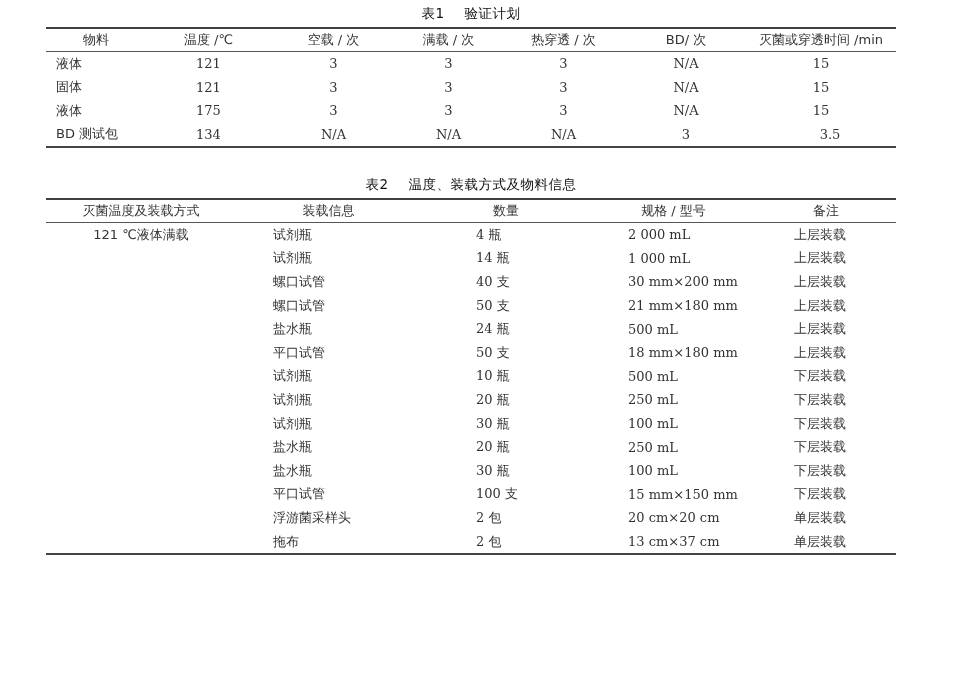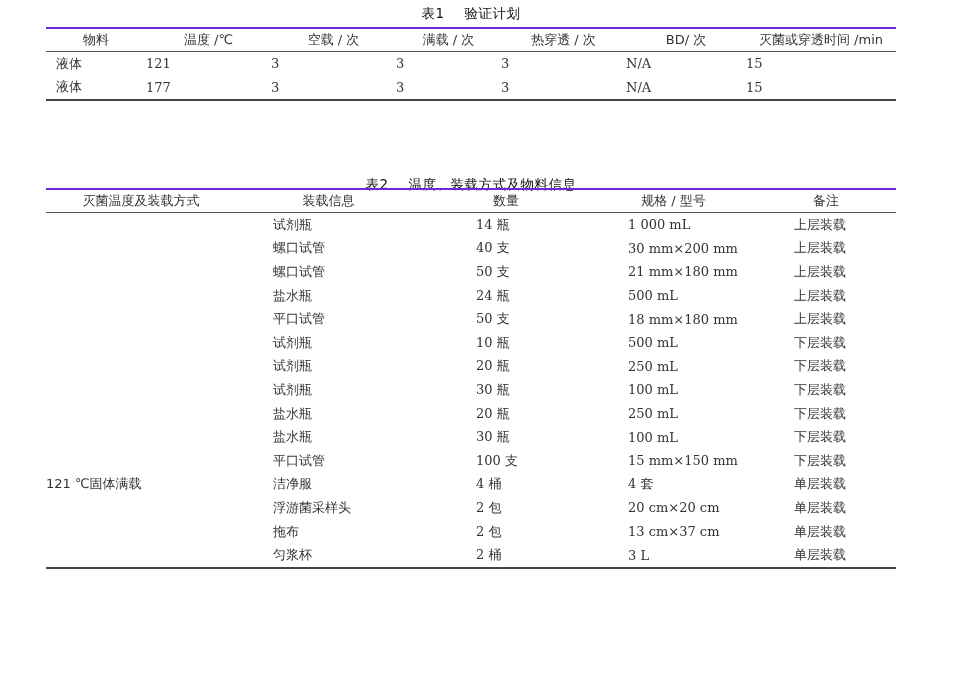--- a/index.html
+++ b/index.html
@@ -11,30 +11,30 @@
   .caption {
     position: absolute; left: 46px; width: 850px; text-align: center;
     font-family: "DejaVu Sans", "Liberation Sans", sans-serif;
     font-size: 13.5px; color: #111; letter-spacing: 0.5px;
   }
   .caption .num { margin-right: 20px; }
   table {
     position: absolute; left: 46px; width: 850px;
     border-collapse: collapse; table-layout: fixed;
   }
-  table thead tr { border-top: 2px solid #6d28d9; border-bottom: 1.5px solid #555; }
+  table thead tr { border-top: 2px solid #404040; border-bottom: 1.5px solid #555; }
   table tbody { border-bottom: 2px solid #444; }
   th {
     font-weight: normal; font-family: "DejaVu Sans", "Liberation Sans", sans-serif;
     font-size: 13px; color: #333; height: 22px; padding: 0; text-align: center;
   }
   td { height: 23.6px; padding: 0; font-size: 13px; color: #333; white-space: nowrap; }
   .t1 td { height: 23.5px; }
   .zh { font-family: "DejaVu Sans", "Liberation Sans", sans-serif; }
-  .c { text-align: left; }
+  .c { text-align: center; }
   .l { text-align: left; }
 </style>
 </head>
 <body>
 
 <div class="caption" style="top:5px;">
   <span class="num">表1</span><span>验证计划</span>
 </div>
 
 <table class="t1" style="top:27px;">
@@ -62,54 +62,79 @@
     <tr>
       <td class="l zh" style="padding-left:10px">液体</td>
       <td class="c">121</td>
       <td class="c">3</td>
       <td class="c">3</td>
       <td class="c">3</td>
       <td class="c">N/A</td>
       <td class="c">15</td>
     </tr>
     <tr>
+      <td class="l zh" style="padding-left:10px">固体</td>
+      <td class="c">121</td>
+      <td class="c">3</td>
+      <td class="c">3</td>
+      <td class="c">3</td>
+      <td class="c">N/A</td>
+      <td class="c">15</td>
+    </tr>
+    <tr>
       <td class="l zh" style="padding-left:10px">液体</td>
-      <td class="c">177</td>
+      <td class="c">175</td>
       <td class="c">3</td>
       <td class="c">3</td>
       <td class="c">3</td>
       <td class="c">N/A</td>
       <td class="c">15</td>
+    </tr>
+    <tr>
+      <td class="l zh" style="padding-left:10px">BD 测试包</td>
+      <td class="c">134</td>
+      <td class="c">N/A</td>
+      <td class="c">N/A</td>
+      <td class="c">N/A</td>
+      <td class="c">3</td>
+      <td class="c" style="padding-left:18px">3.5</td>
     </tr>
   </tbody>
 </table>
 
 <div class="caption" style="top:176px;text-align:center;">
   <span class="num">表2</span><span>温度、装载方式及物料信息</span>
 </div>
 
-<table class="t2" style="top:188px;">
+<table class="t2" style="top:198px;">
   <colgroup>
     <col style="width:190px">
       <col style="width:185px">
       <col style="width:170px">
       <col style="width:165px">
       <col style="width:140px">
   </colgroup>
   <thead>
     <tr>
       <th>灭菌温度及装载方式</th>
       <th>装载信息</th>
       <th>数量</th>
       <th>规格 / 型号</th>
       <th>备注</th>
     </tr>
   </thead>
   <tbody id="t2body">
     <tr>
+        <td class="c zh">121 ℃液体满载</td>
+        <td class="l zh" style="padding-left:37px">试剂瓶</td>
+        <td class="l" style="padding-left:55px">4 瓶</td>
+        <td class="l" style="padding-left:37px">2 000 mL</td>
+        <td class="l zh" style="padding-left:38px">上层装载</td>
+      </tr>
+    <tr>
         <td class="c zh"></td>
         <td class="l zh" style="padding-left:37px">试剂瓶</td>
         <td class="l" style="padding-left:55px">14 瓶</td>
         <td class="l" style="padding-left:37px">1 000 mL</td>
         <td class="l zh" style="padding-left:38px">上层装载</td>
       </tr>
     <tr>
         <td class="c zh"></td>
         <td class="l zh" style="padding-left:37px">螺口试管</td>
         <td class="l" style="padding-left:55px">40 支</td>
@@ -171,43 +196,29 @@
         <td class="l" style="padding-left:55px">30 瓶</td>
         <td class="l" style="padding-left:37px">100 mL</td>
         <td class="l zh" style="padding-left:38px">下层装载</td>
       </tr>
     <tr>
         <td class="c zh"></td>
         <td class="l zh" style="padding-left:37px">平口试管</td>
         <td class="l" style="padding-left:55px">100 支</td>
         <td class="l" style="padding-left:37px">15 mm×150 mm</td>
         <td class="l zh" style="padding-left:38px">下层装载</td>
-      </tr>
-    <tr>
-        <td class="c zh">121 ℃固体满载</td>
-        <td class="l zh" style="padding-left:37px">洁净服</td>
-        <td class="l" style="padding-left:55px">4 桶</td>
-        <td class="l" style="padding-left:37px">4 套</td>
-        <td class="l zh" style="padding-left:38px">单层装载</td>
       </tr>
     <tr>
         <td class="c zh"></td>
         <td class="l zh" style="padding-left:37px">浮游菌采样头</td>
         <td class="l" style="padding-left:55px">2 包</td>
         <td class="l" style="padding-left:37px">20 cm×20 cm</td>
         <td class="l zh" style="padding-left:38px">单层装载</td>
       </tr>
     <tr>
         <td class="c zh"></td>
         <td class="l zh" style="padding-left:37px">拖布</td>
         <td class="l" style="padding-left:55px">2 包</td>
         <td class="l" style="padding-left:37px">13 cm×37 cm</td>
         <td class="l zh" style="padding-left:38px">单层装载</td>
       </tr>
-    <tr>
-        <td class="c zh"></td>
-        <td class="l zh" style="padding-left:37px">匀浆杯</td>
-        <td class="l" style="padding-left:55px">2 桶</td>
-        <td class="l" style="padding-left:37px">3 L</td>
-        <td class="l zh" style="padding-left:38px">单层装载</td>
-      </tr>
   </tbody>
 </table>
 
 </body></html>

